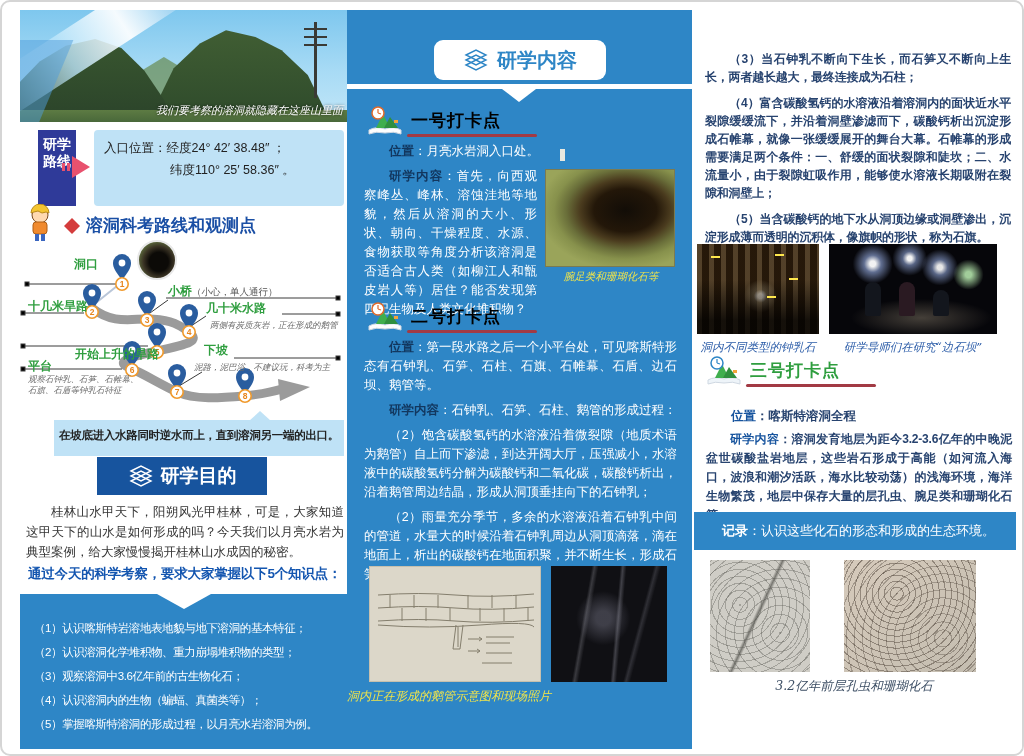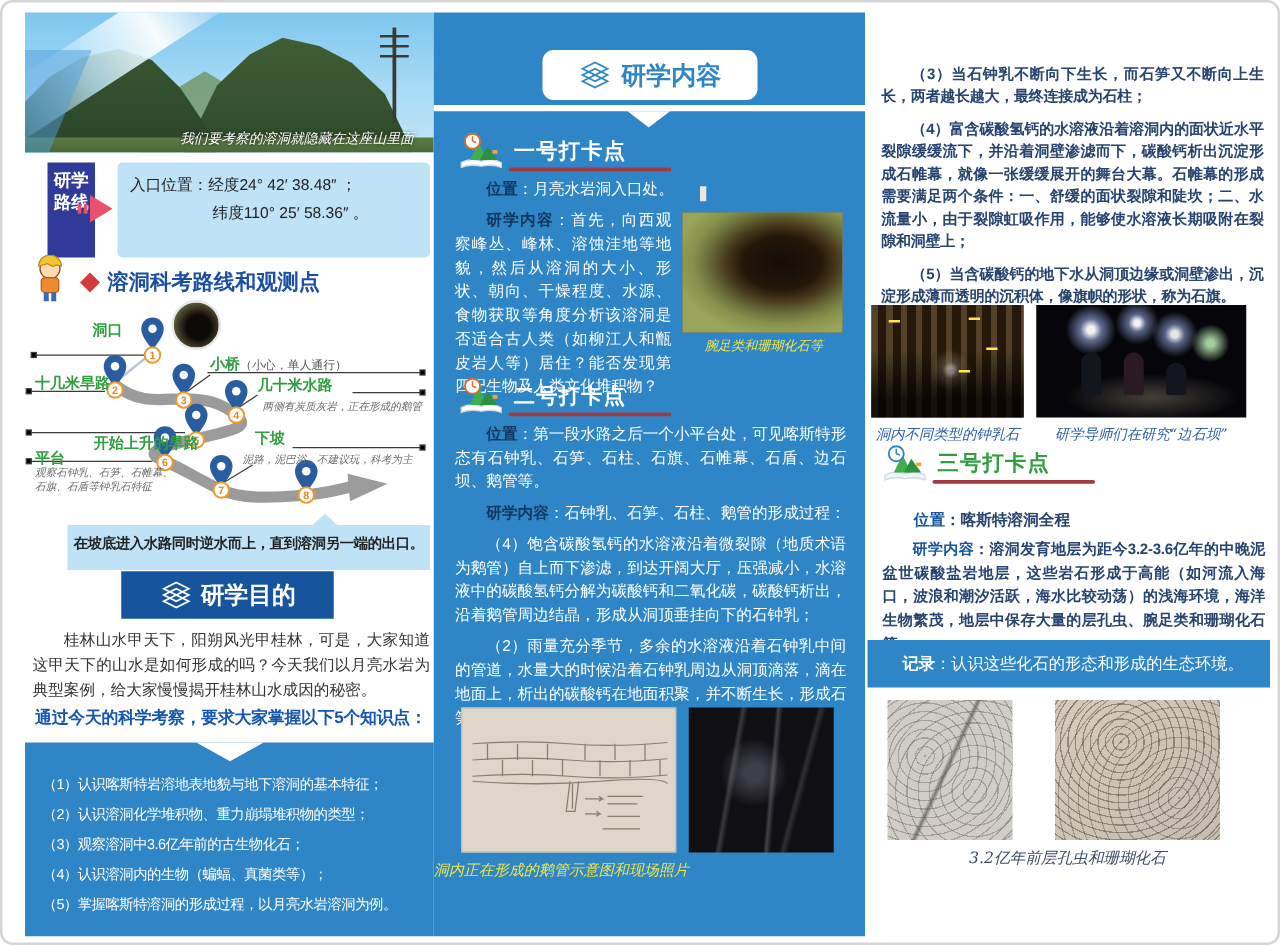--- a/index.html
+++ b/index.html
@@ -16,21 +16,21 @@
     clip-path:polygon(0 100%,0 64%,6% 46%,14% 32%,23% 26%,31% 34%,38% 54%,44% 80%,47% 100%);}
   .m-right{position:absolute;inset:0;background:linear-gradient(#446235,#2e4a2b);
     clip-path:polygon(39% 100%,47% 52%,55% 30%,63% 18%,72% 24%,80% 36%,88% 58%,95% 100%);}
   .grass{position:absolute;left:0;right:0;bottom:0;height:12px;background:linear-gradient(#5d7b43,#49683a);}
   .pole{position:absolute;right:30px;top:12px;width:3px;height:76px;background:#3a3a35;}
   .pole i{position:absolute;left:-10px;width:23px;height:2px;background:#3a3a35;display:block;}
   .ribbon1{position:absolute;left:-60px;top:-12px;width:320px;height:44px;transform:rotate(-33deg);
     background:linear-gradient(90deg,rgba(140,200,240,0),rgba(190,230,250,.8) 30%,rgba(255,255,255,.92) 50%,rgba(150,205,240,.55) 70%,rgba(140,200,240,0));}
   .ribbon2{position:absolute;left:0;top:30px;width:92px;height:128px;background:rgba(80,158,220,.5);
     clip-path:polygon(0 0,58% 0,0 100%);}
-  .cap-photo{position:absolute;right:16px;bottom:4px;color:#fff;font:italic 11px "DejaVu Serif",serif;
+  .cap-photo{position:absolute;right:4px;bottom:4px;color:#fff;font:italic 11px "DejaVu Serif",serif;
     text-shadow:0 0 3px rgba(0,0,0,.75);}
   .route-tab{left:24px;top:128px;width:38px;height:76px;background:#2f3a99;color:#fff;
     font-weight:bold;font-size:14px;line-height:17px;text-align:center;padding-top:6px;box-sizing:border-box;margin-left:12px;}
   .route-arrow{left:60px;top:152px;}
   .route-box{left:92px;top:128px;width:250px;height:76px;background:#bfe2f6;border-radius:4px;
     color:#222;font-size:12.5px;line-height:22px;padding:7px 10px;box-sizing:border-box;}
   .route-box .l1{font-weight:bold;}
   .route-box .l3{padding-left:66px;}
   .sec-head-title{left:84px;top:212px;color:#1a4fa5;font-size:17px;font-weight:bold;}
   .kid{left:24px;top:202px;}
@@ -59,21 +59,21 @@
   .kp-list{position:absolute;left:14px;top:22px;right:6px;color:#fff;font-size:11.5px;
     letter-spacing:-.4px;line-height:24px;white-space:nowrap;font-weight:500;}
   
   .col-mid{left:345px;top:8px;width:345px;height:739px;background:#2e86c6;}
   .mid-banner{position:absolute;left:87px;top:30px;width:172px;height:40px;background:#fff;border-radius:9px;
     display:flex;align-items:center;justify-content:center;gap:8px;color:#2e86c6;font-size:20px;font-weight:bold;z-index:2;}
   .mid-bar{position:absolute;left:0;top:74px;width:345px;height:5px;background:#fff;}
   .mid-notch{position:absolute;left:155px;top:79px;width:0;height:0;
     border-left:17px solid transparent;border-right:17px solid transparent;border-top:13px solid #fff;}
   .stop-head{position:absolute;display:flex;align-items:center;gap:8px;}
-  .stop-title{font-size:17px;font-weight:bold;color:#ffffff;letter-spacing:1px;}
+  .stop-title{font-size:17px;font-weight:bold;color:#000000;letter-spacing:1px;}
   .stop-title.green{color:#2f9e3f;}
   .stop-underline{position:absolute;height:3px;background:#a23a44;border-radius:2px;}
   .mid-text{position:absolute;color:#fff;font-size:12.5px;line-height:19px;text-align:justify;font-weight:500;}
   .mid-text p{margin:0 0 6px 0;text-indent:2em;}
   .lbl{color:#12375f;font-weight:bold;}
   .fig1{float:right;width:132px;margin:2px 0 2px 8px;text-align:center;}
   .cave-photo{width:130px;height:98px;border:1px solid #7a7a52;box-sizing:border-box;
     background:radial-gradient(ellipse 68% 62% at 62% 42%,#120d07 0%,#231709 36%,#4a3b1e 52%,#6a6f3a 68%,#87914c 82%,#9aa45a 100%);}
   .fig-person{position:relative;left:-48px;top:-22px;width:5px;height:12px;background:#e8e8e0;display:inline-block;}
   .ycap{color:#f2e549;font:italic 10.5px "DejaVu Serif",serif;margin-top:3px;}
@@ -327,21 +327,21 @@
         <path d="M11,9 L11,5 M11,9 L14,10" stroke="#e06a2b" stroke-width="1.2"></path>
         <rect x="27" y="16" width="4" height="3" fill="#f2a43a"></rect>
       </svg>
       <span class="stop-title">二号打卡点</span>
     </div>
     <div class="stop-underline" style="left:60px;top:320px;width:130px"></div>
 
     <div class="mid-text" style="left:17px;top:328px;width:313px">
       <p><span class="lbl">位置</span><span>：第一段水路之后一个小平台处，可见喀斯特形态有石钟乳、石笋、石柱、石旗、石帷幕、石盾、边石坝、鹅管等。</span></p>
       <p><span class="lbl">研学内容</span><span>：石钟乳、石笋、石柱、鹅管的形成过程：</span></p>
-      <p>（4）饱含碳酸氢钙的水溶液沿着微裂隙（地质术语为鹅管）自上而下渗滤，到达开阔大厅，压强减小，水溶液中的碳酸氢钙分解为碳酸钙和二氧化碳，碳酸钙析出，沿着鹅管周边结晶，形成从洞顶垂挂向下的石钟乳；</p>
+      <p>（2）饱含碳酸氢钙的水溶液沿着微裂隙（地质术语为鹅管）自上而下渗滤，到达开阔大厅，压强减小，水溶液中的碳酸氢钙分解为碳酸钙和二氧化碳，碳酸钙析出，沿着鹅管周边结晶，形成从洞顶垂挂向下的石钟乳；</p>
       <p>（2）雨量充分季节，多余的水溶液沿着石钟乳中间的管道，水量大的时候沿着石钟乳周边从洞顶滴落，滴在地面上，析出的碳酸钙在地面积聚，并不断生长，形成石笋；</p>
     </div>
 
     <div class="mid-photos">
       <div class="sketch">
         <svg width="170" height="114" viewBox="0 0 170 114">
           <g stroke="#847e6d" stroke-width="1" fill="none">
             <path d="M8,28 Q50,25 85,28 T164,27"></path>
             <path d="M8,41 Q50,38 85,41 T164,40"></path>
             <path d="M8,54 Q50,51 85,54 T164,53"></path>

